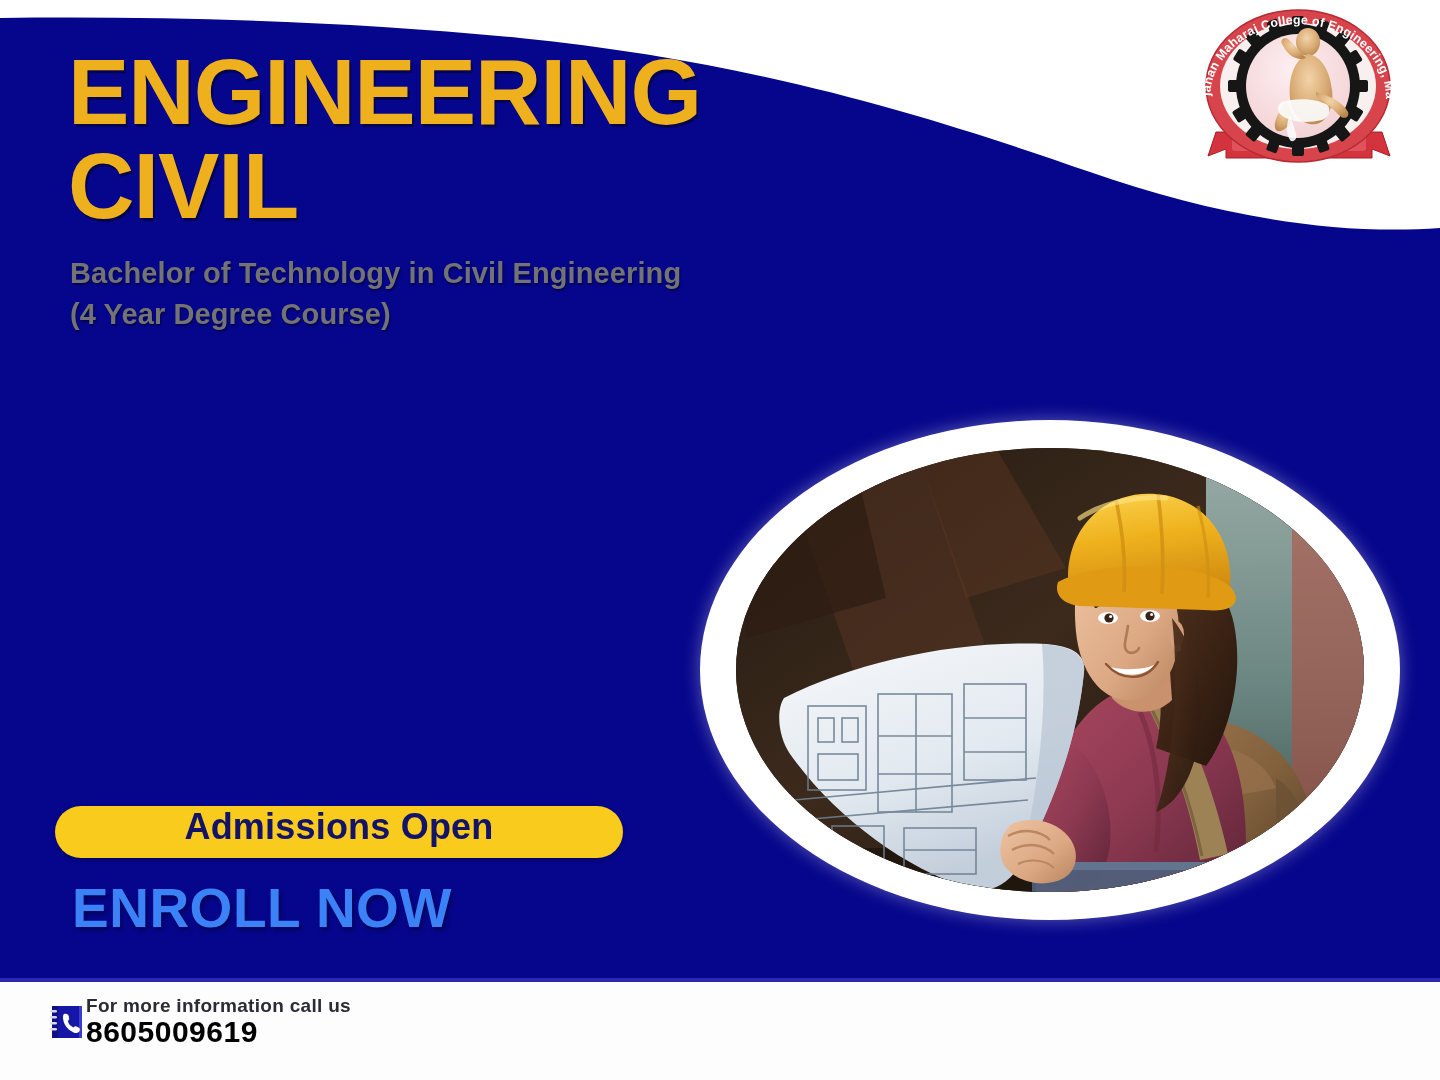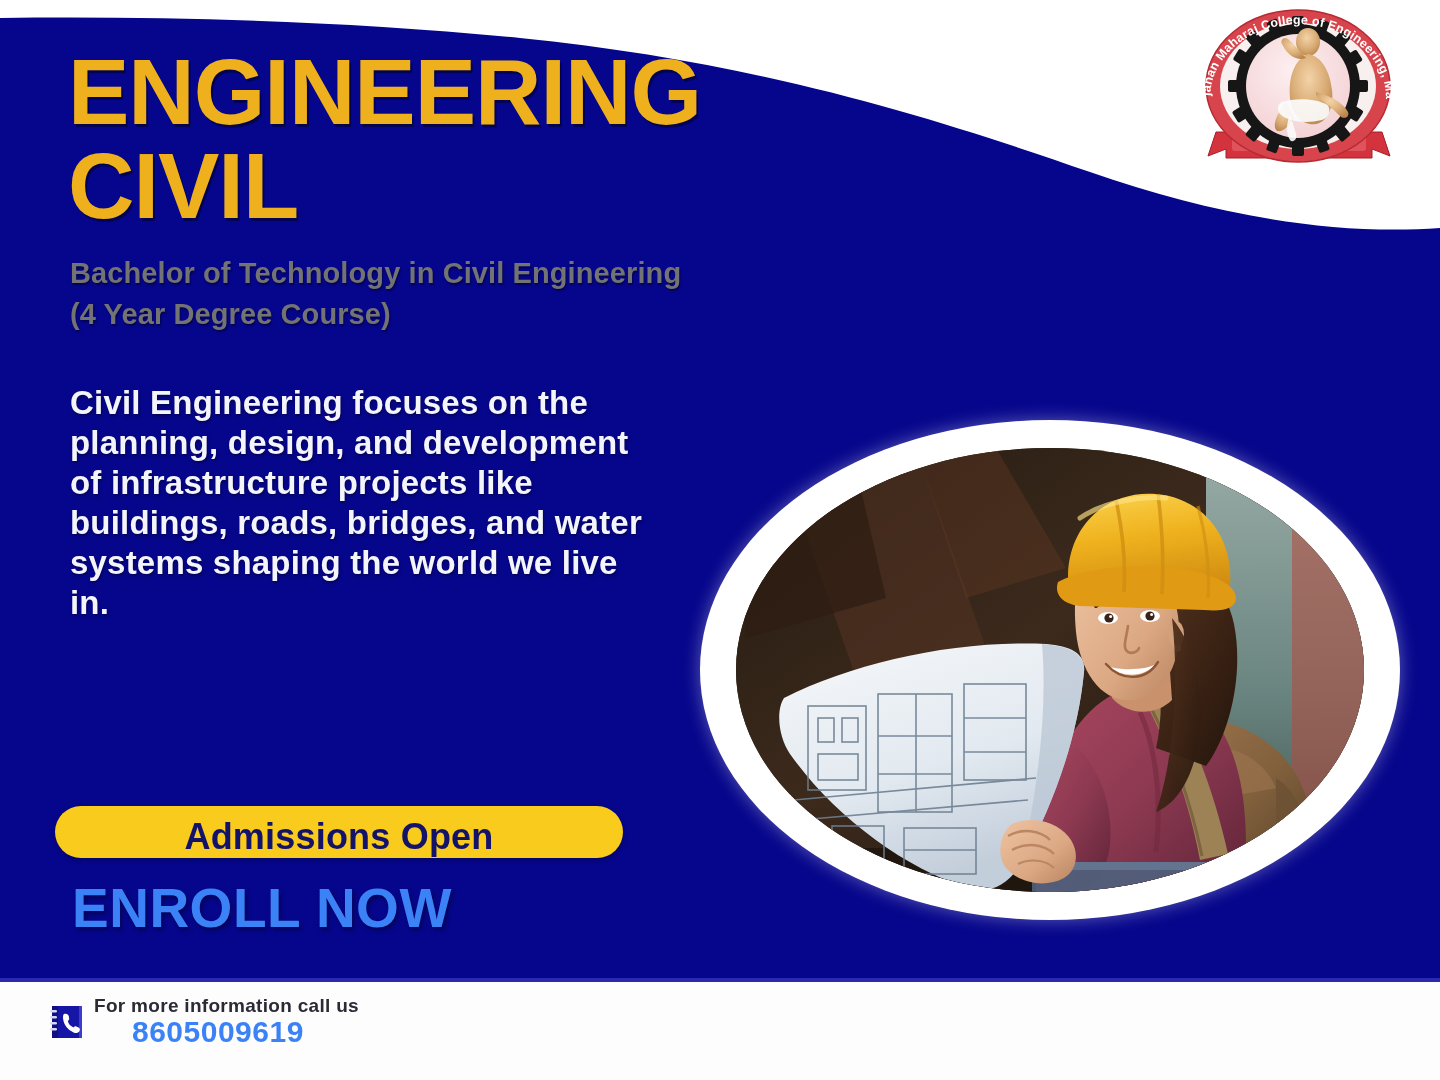--- a/index.html
+++ b/index.html
@@ -87,21 +87,21 @@
   }
 
   
   .admissions-badge {
     position:absolute;
     left:55px; top:806px;
     width:568px; height:52px;
     background:#f8cb1c;
     border-radius:26px;
     display:flex;
-    align-items:flex-end;
+    align-items:flex-start;
     justify-content:center;
     box-shadow:0 2px 4px rgba(0,0,25,.35);
   }
   .admissions-badge span {
     color:#131369;
     font-size:36px;
     font-weight:bold;
     letter-spacing:.2px;
   }
 
@@ -141,38 +141,37 @@
 
   
   .footer {
     position:absolute;
     left:0; top:982px; width:1440px; height:98px;
     background:#fdfdfd;
   }
   .footer-contact {
     position:absolute;
     left:48px; top:14px;
-    display:flex; align-items:center; gap:8px;
+    display:flex; align-items:center; gap:0;
   }
   .phonebook-icon { width:38px; height:38px; flex:0 0 38px; }
   .contact-text { line-height:1.05; }
   .contact-label {
     display:block;
     color:#2b2b35;
     font-size:19px;
     font-weight:bold;
     letter-spacing:.3px;
   }
   .contact-number {
     display:block;
-    color:#3b82f6;
+    color:#000000;
     font-size:30px;
     font-weight:bold;
     letter-spacing:.5px;
-    margin-left:38px;
   }
 </style>
 </head>
 <body>
 
 <div class="poster">
 
   <div class="blue-field">
 
     <svg class="white-sweep" viewBox="0 0 1440 260" preserveAspectRatio="none">
@@ -252,21 +251,20 @@
   <div class="headline">
     <span class="line">ENGINEERING</span>
     <span class="line">CIVIL</span>
   </div>
 
   <div class="subtitle">
     <span>Bachelor of Technology in Civil Engineering</span>
     <span>(4 Year Degree Course)</span>
   </div>
 
-  <p class="description">Civil Engineering focuses on the planning, design, and development of infrastructure projects like buildings, roads, bridges, and water systems shaping the world we live in.</p>
 
   <div class="admissions-badge">
     <span>Admissions Open</span>
   </div>
 
   <div class="enroll-now">ENROLL NOW</div>
 
   <div class="photo-oval-wrap">
     <div class="photo-ring"></div>
     <div class="photo-clip">

